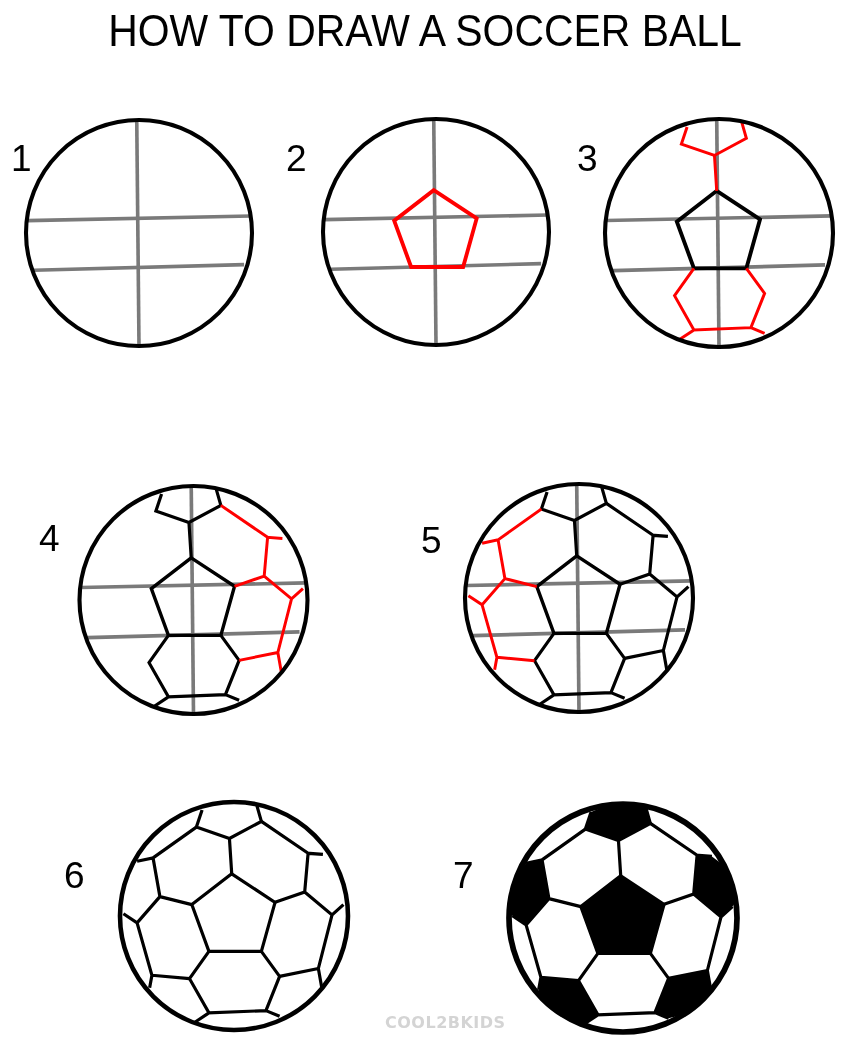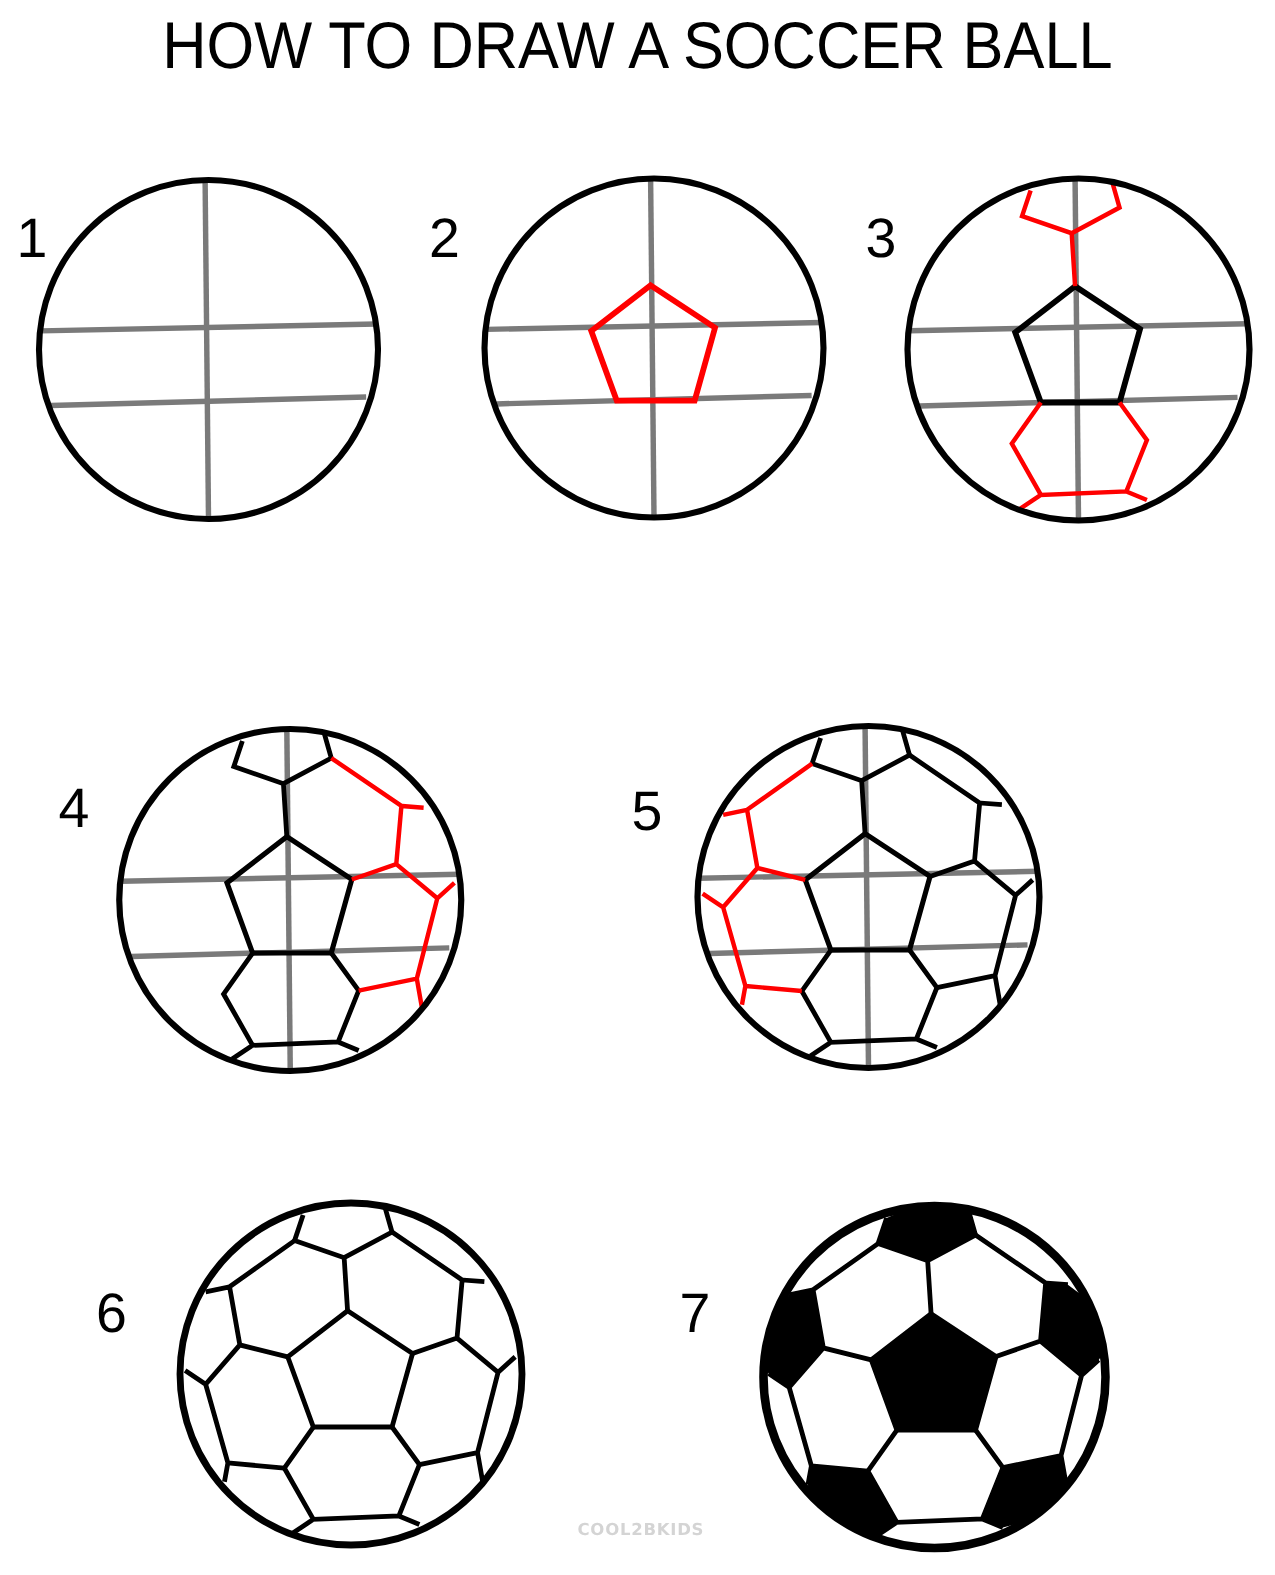--- a/index.html
+++ b/index.html
@@ -1,20 +1,20 @@
 <!DOCTYPE html>
 <html><head>
 <meta charset="utf-8">
 <style>
   html, body { margin:0; padding:0; background:#ffffff; }
   body { width:850px; height:1050px; position:relative; overflow:hidden; font-family:"Liberation Sans", "DejaVu Sans", sans-serif; }
   .title { position:absolute; left:0; top:6px; width:850px; text-align:center; font-family:"Liberation Sans", sans-serif; font-size:44px; letter-spacing:0px; color:#000; transform:scaleX(0.93); transform-origin:center; }
   .step-num { position:absolute; font-family:"Liberation Sans", sans-serif; font-size:37px; color:#000; line-height:1; }
   svg.canvas { position:absolute; left:0; top:0; }
-  .watermark { position:absolute; left:385px; top:1013px; font-family:"DejaVu Sans", sans-serif; font-weight:bold; font-size:11px; color:#d4d4d4; letter-spacing:0.5px; }
+  .watermark { position:absolute; left:385px; top:1013px; font-family:"DejaVu Sans", sans-serif; font-weight:bold; font-size:16px; color:#d4d4d4; letter-spacing:0.5px; }
 </style>
 </head>
 <body>
 
 <div class="title">HOW TO DRAW A SOCCER BALL</div>
 
 <div class="step-num" style="left:11px; top:140px;">1</div>
 <div class="step-num" style="left:286px; top:140px;">2</div>
 <div class="step-num" style="left:577px; top:140px;">3</div>
 <div class="step-num" style="left:39px; top:520px;">4</div>

